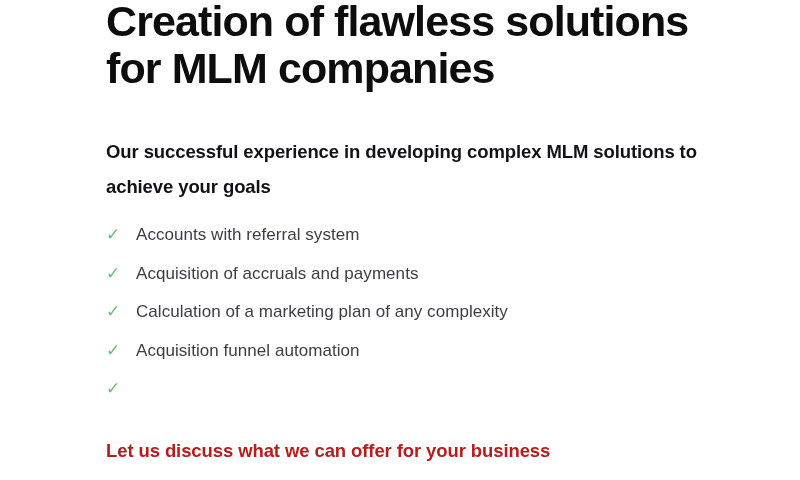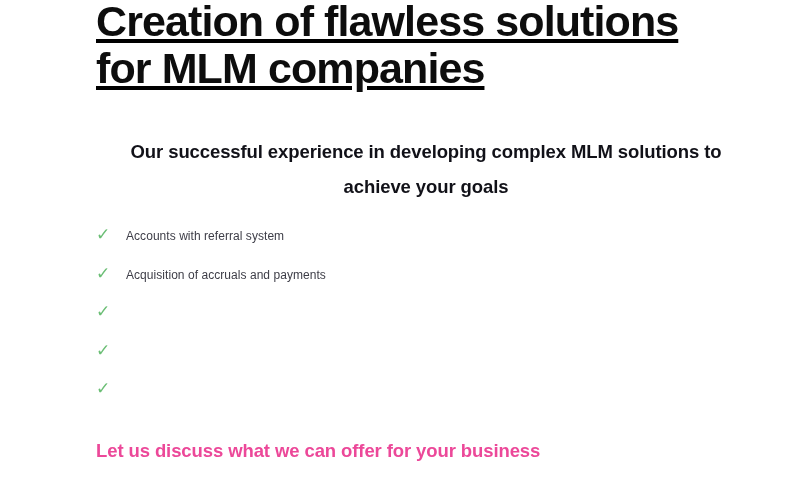--- a/index.html
+++ b/index.html
@@ -20,24 +20,23 @@
   .page {
     position: relative;
     width: 800px;
     height: 480px;
     background: #ffffff;
     box-sizing: border-box;
   }
 
   .content {
     position: absolute;
-    left: 96px;
+    left: 106px;
     top: 0;
     width: 680px;
-    text-decoration: underline;
   }
 
   
   .main-heading {
     margin: 0;
     padding: 0;
     font-size: 43px;
     font-weight: 800;
     line-height: 47px;
     letter-spacing: -0.9px;
@@ -53,21 +52,20 @@
     padding: 0;
     position: absolute;
     left: 0;
     top: 134px;
     width: 660px;
     font-size: 18.5px;
     font-weight: 700;
     line-height: 35px;
     letter-spacing: -0.1px;
     color: #111118;
-    text-align: center;
   }
 
   
   .feature-list {
     list-style: none;
     margin: 0;
     padding: 0;
     position: absolute;
     left: 0;
     top: 222px;
@@ -87,40 +85,40 @@
     width: 30px;
     color: #6BBE75;
     font-size: 17px;
     line-height: 24px;
     font-weight: 400;
     font-family: "DejaVu Sans", sans-serif;
   }
 
   .feature-text {
     flex: 1 1 auto;
-    font-size: 12px;
+    font-size: 17px;
     font-weight: 400;
     line-height: 24px;
     letter-spacing: 0.05px;
     color: #3d3d47;
   }
 
   
   .cta-line {
     margin: 0;
     padding: 0;
     position: absolute;
     left: 0;
     top: 438px;
     width: 660px;
     font-size: 18.5px;
     font-weight: 700;
     line-height: 26px;
     letter-spacing: -0.1px;
-    color: #ec4899;
+    color: #b91c1c;
   }
 </style>
 </head>
 <body>
 
 <div class="page">
   <div class="content">
 
     <h1 class="main-heading">Creation of flawless solutions
 for MLM companies</h1>
@@ -131,23 +129,25 @@
       <li class="feature-item">
         <span class="check-icon">✓</span>
         <span class="feature-text">Accounts with referral system</span>
       </li>
       <li class="feature-item">
         <span class="check-icon">✓</span>
         <span class="feature-text">Acquisition of accruals and payments</span>
       </li>
       <li class="feature-item">
         <span class="check-icon">✓</span>
+        <span class="feature-text">Calculation of a marketing plan of any complexity</span>
       </li>
       <li class="feature-item">
         <span class="check-icon">✓</span>
+        <span class="feature-text">Acquisition funnel automation</span>
       </li>
       <li class="feature-item">
         <span class="check-icon">✓</span>
       </li>
     </ul>
 
     <p class="cta-line">Let us discuss what we can offer for your business</p>
 
   </div>
 </div>

